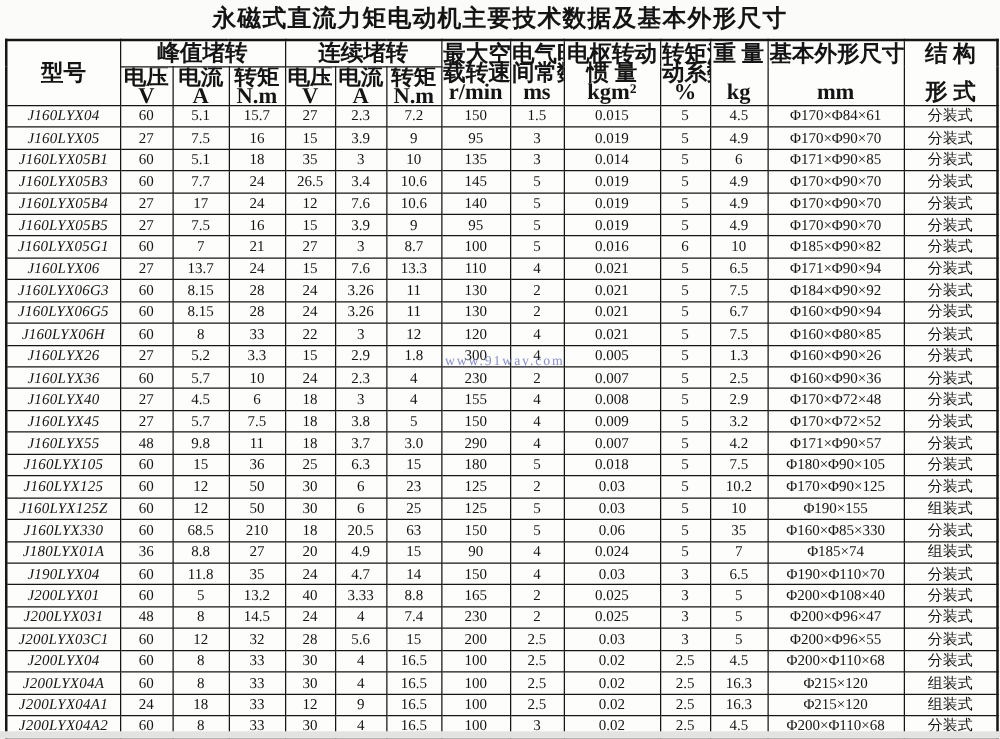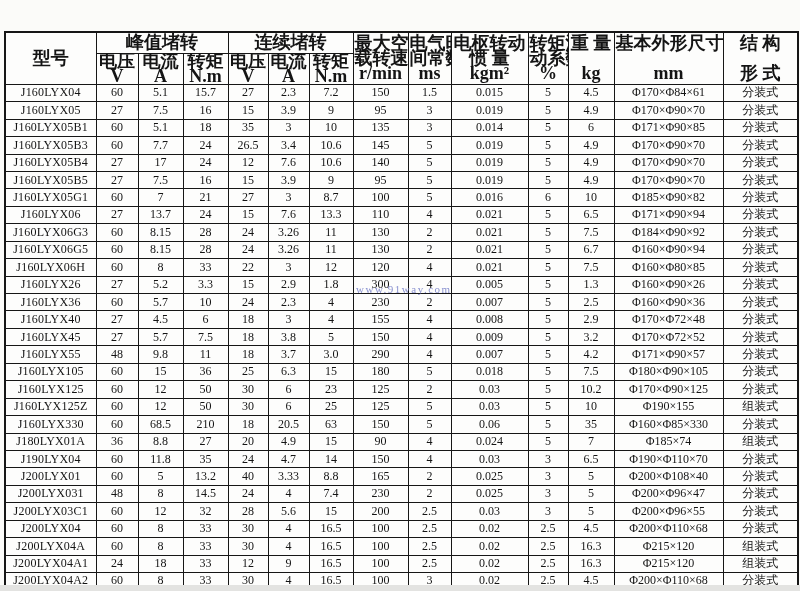--- a/index.html
+++ b/index.html
@@ -45,34 +45,36 @@
   tr.hdr-group{height:16px;}
   tr.hdr-sub{height:30px;}
   th.tall .ln{height:15px;line-height:15px;display:block;}
   th.sub .ln{height:15px;line-height:15px;display:block;}
   tbody tr{height:17.45px;}
   td.model{
     text-align:left;
     padding-left:4px;
     font-size:12.5px;
     letter-spacing:0.2px;
+    font-style:italic;
   }
   .watermark{
     position:absolute;left:356px;top:283px;
     font-family:"Liberation Serif","DejaVu Serif",serif;
     font-size:11px;letter-spacing:1.5px;
     color:rgba(115,125,200,0.85);
     pointer-events:none;
   }
 </style>
 </head>
 <body>
 
 <div class="page">
 
+  <div class="title">永磁式直流力矩电动机主要技术数据及基本外形尺寸</div>
 
   <table class="spec">
     <colgroup>
       <col style="width:91px">
         <col style="width:42px">
         <col style="width:45px">
       <col style="width:45px">
         <col style="width:40px">
         <col style="width:41px">
       <col style="width:44px">

